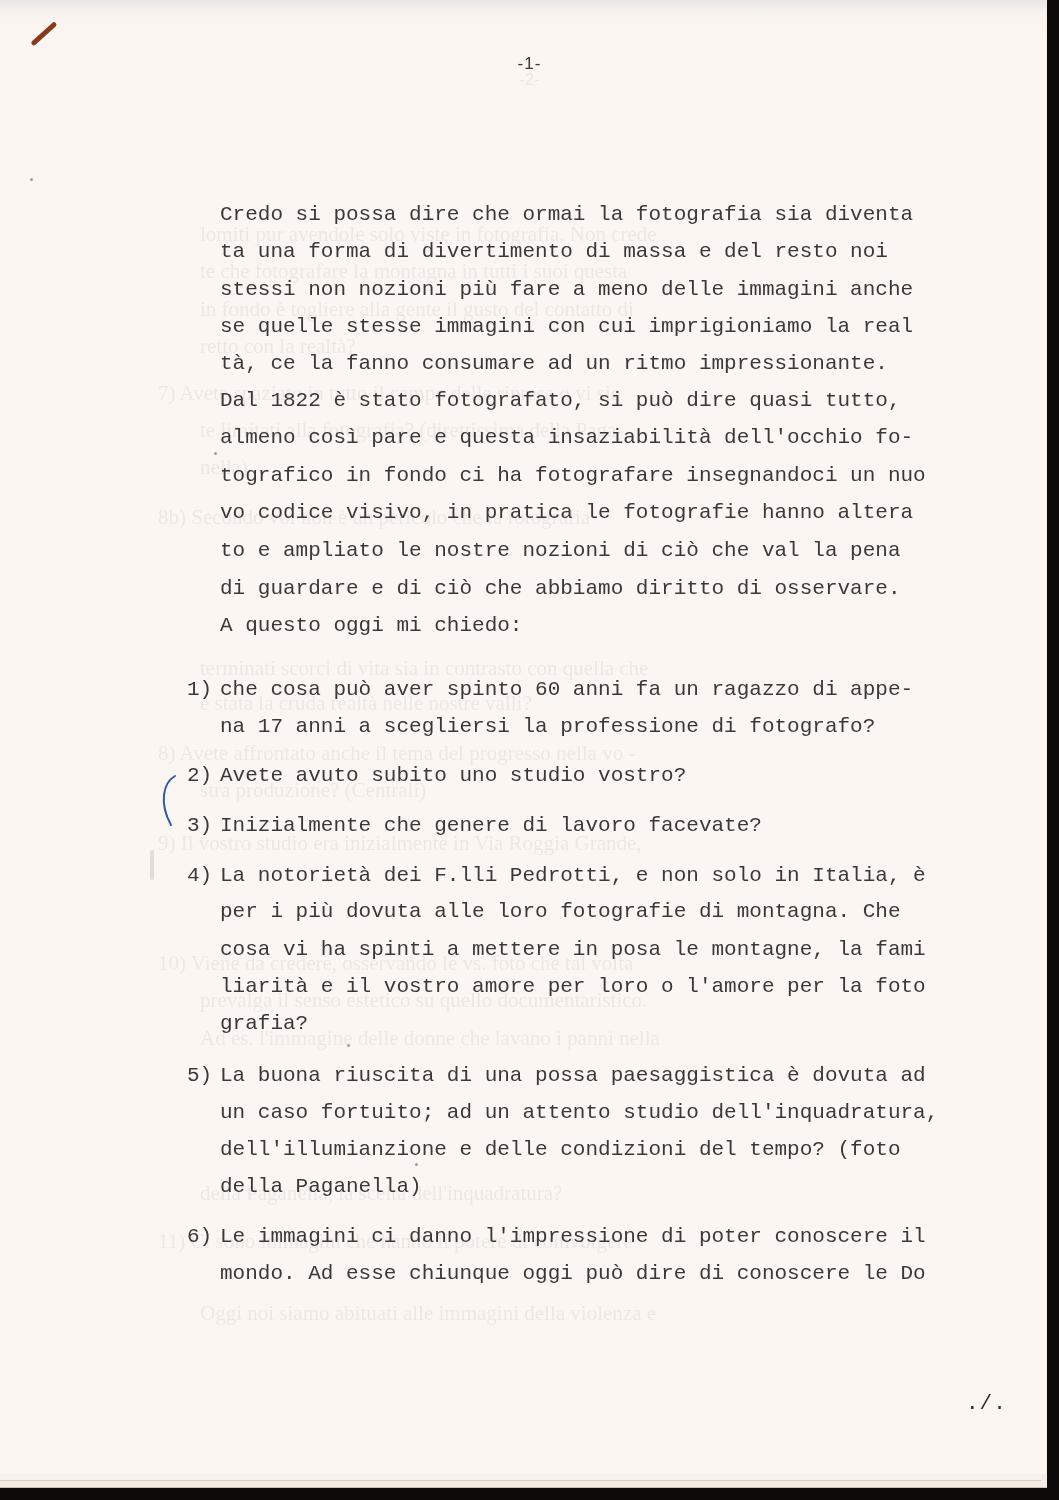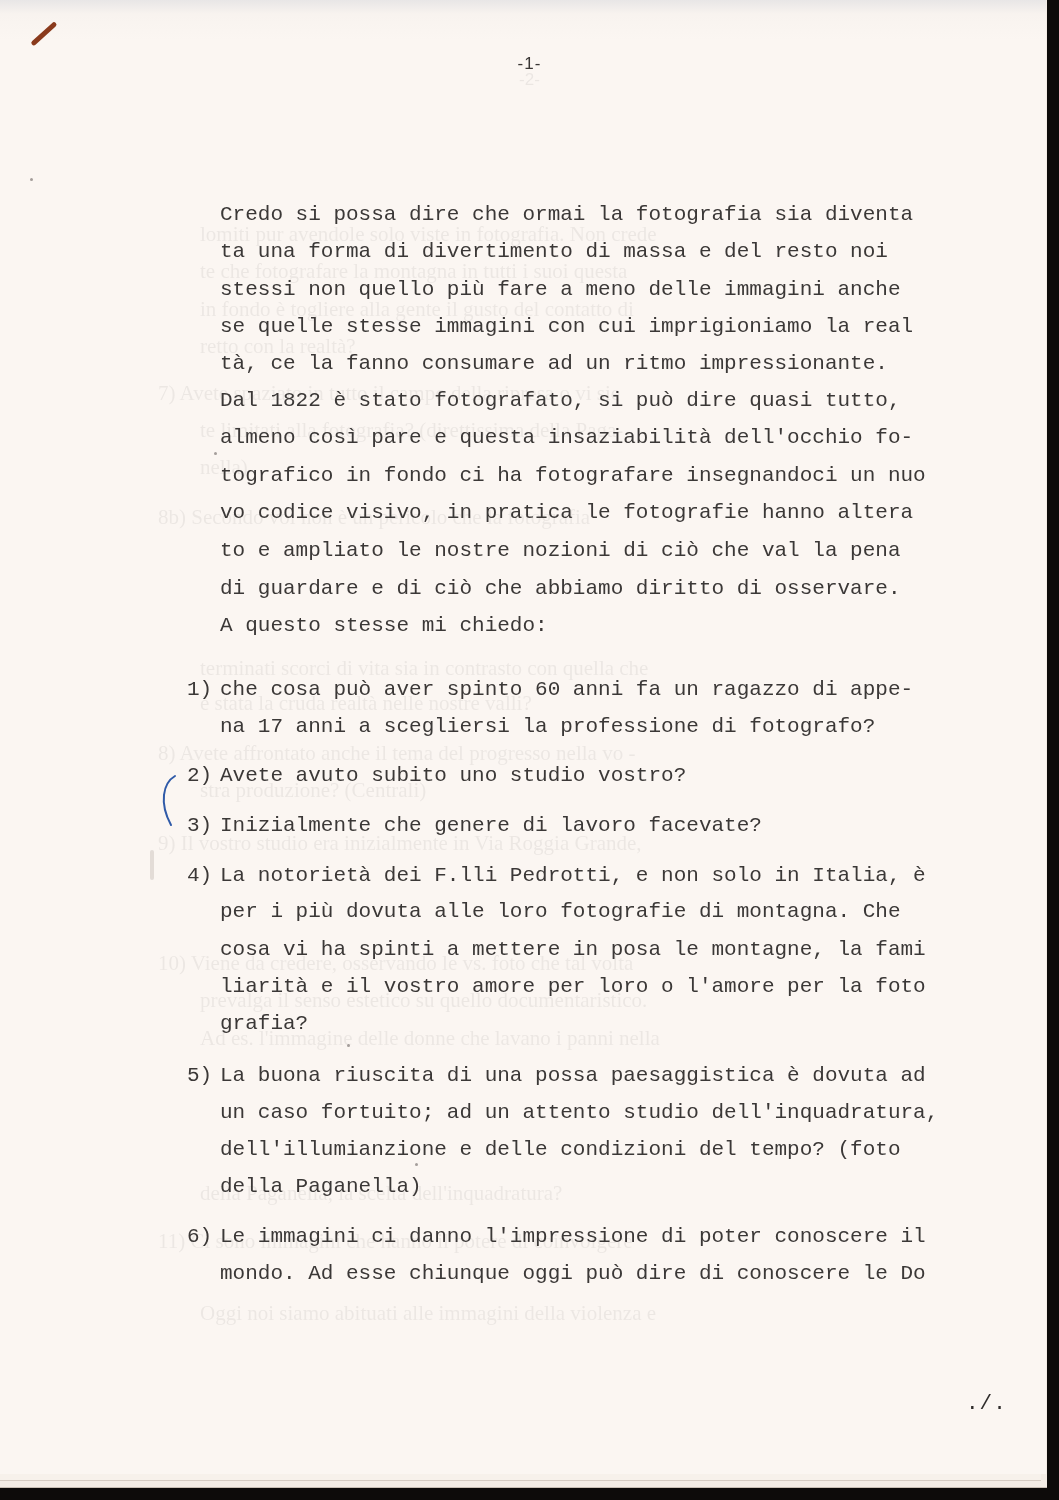--- a/index.html
+++ b/index.html
@@ -92,30 +92,30 @@
   <svg class="blue-bracket" viewBox="0 0 24 56">
     <path d="M18 3 C 6 10, 2 30, 14 52" fill="none" stroke="#2f5aa8" stroke-width="2" stroke-linecap="round"></path>
   </svg>
   <div class="side-mark"></div>
 
   <div class="page-number">-1-</div>
 
   <div>
     <div class="line" style="top:202px">Credo si possa dire che ormai la fotografia sia diventa</div>
     <div class="line" style="top:239px">ta una forma di divertimento di massa e del resto noi</div>
-    <div class="line" style="top:277px">stessi non quello più fare a meno delle immagini anche</div>
+    <div class="line" style="top:277px">stessi non nozioni più fare a meno delle immagini anche</div>
     <div class="line" style="top:314px">se quelle stesse immagini con cui imprigioniamo la real</div>
     <div class="line" style="top:351px">tà, ce la fanno consumare ad un ritmo impressionante.</div>
     <div class="line" style="top:388px">Dal 1822 è stato fotografato, si può dire quasi tutto,</div>
     <div class="line" style="top:425px">almeno così pare e questa insaziabilità dell'occhio fo-</div>
     <div class="line" style="top:463px">tografico in fondo ci ha fotografare insegnandoci un nuo</div>
     <div class="line" style="top:500px">vo codice visivo, in pratica le fotografie hanno altera</div>
     <div class="line" style="top:538px">to e ampliato le nostre nozioni di ciò che val la pena</div>
     <div class="line" style="top:576px">di guardare e di ciò che abbiamo diritto di osservare.</div>
-    <div class="line" style="top:613px">A questo stesse mi chiedo:</div>
+    <div class="line" style="top:613px">A questo oggi mi chiedo:</div>
   </div>
 
   <div>
     <div>
       <div class="num" style="top:677px">1)</div>
       <div class="line" style="top:677px">che cosa può aver spinto 60 anni fa un ragazzo di appe-</div>
       <div class="line" style="top:714px">na 17 anni a scegliersi la professione di fotografo?</div>
     </div>
     <div>
       <div class="num" style="top:763px">2)</div>

